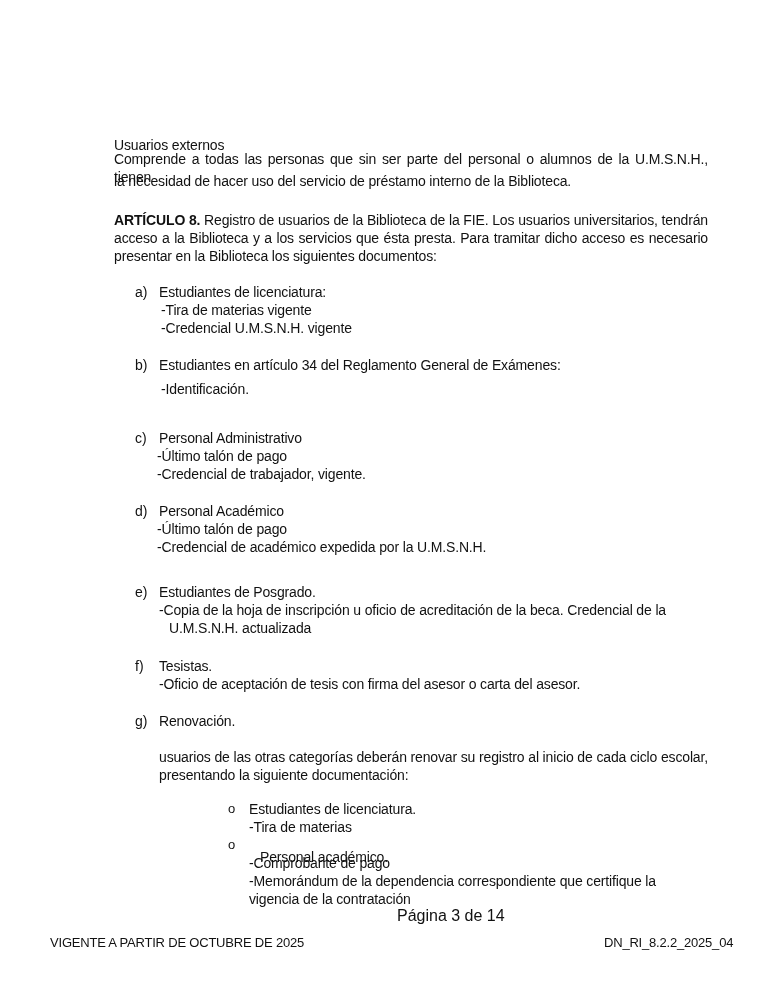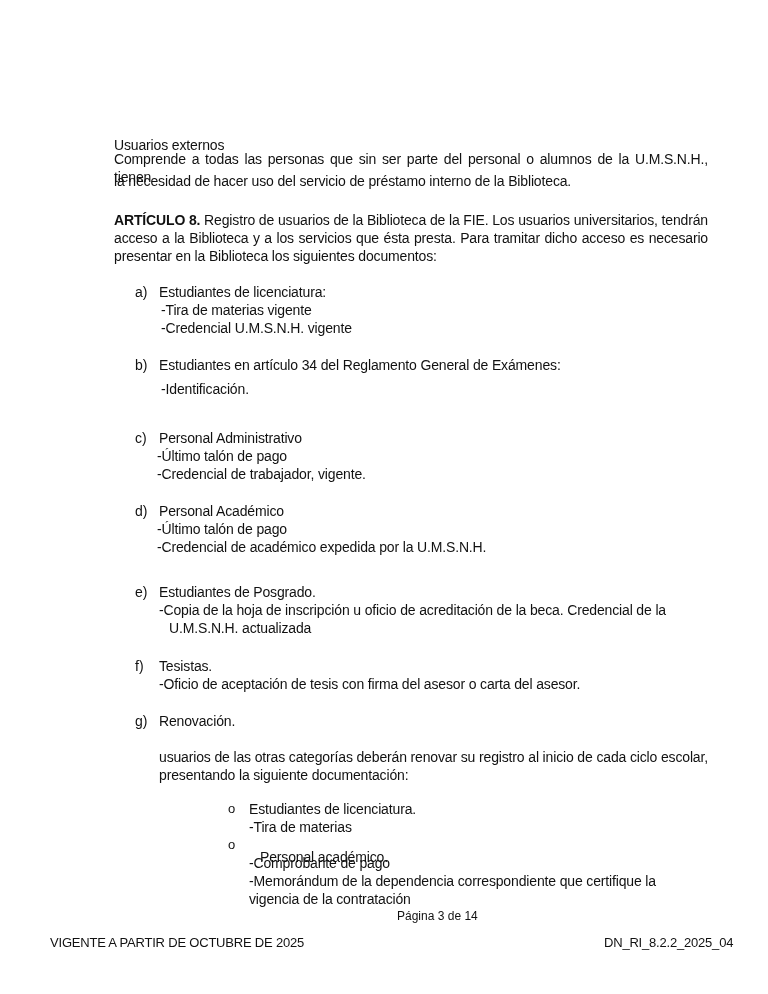--- a/index.html
+++ b/index.html
@@ -11,21 +11,21 @@
     .page { position: absolute; left: 0; top: 0; width: 624px; height: 994px; background: #fff; }
     .t {
       position: absolute; font-size: 14px; line-height: 18px; white-space: nowrap;
       letter-spacing: -0.15px;
     }
     .justall { white-space: normal; text-align: justify; text-align-last: justify; }
     .bold { font-weight: bold; }
     .label { position: absolute; font-size: 14px; line-height: 18px; }
     .bullet { position: absolute; font-size: 13px; line-height: 18px; }
     .footer { position: absolute; font-size: 13px; line-height: 12px; white-space: nowrap; letter-spacing: -0.2px; }
-    .pagenum { position: absolute; font-size: 12px; line-height: 12px; white-space: nowrap; }
+    .pagenum { position: absolute; font-size: 16px; line-height: 12px; white-space: nowrap; }
   </style>
 </head>
 <body>
 
 <div class="page">
 
   <div class="t" style="left:114px; top:136px;">Usuarios externos</div>
   <div class="t justall" style="left:114px; top:150px; width:594px;">Comprende a todas las personas que sin ser parte del personal o alumnos de la U.M.S.N.H., tienen</div>
   <div class="t" style="left:114px; top:172px;">la necesidad de hacer uso del servicio de préstamo interno de la Biblioteca.</div>
 

